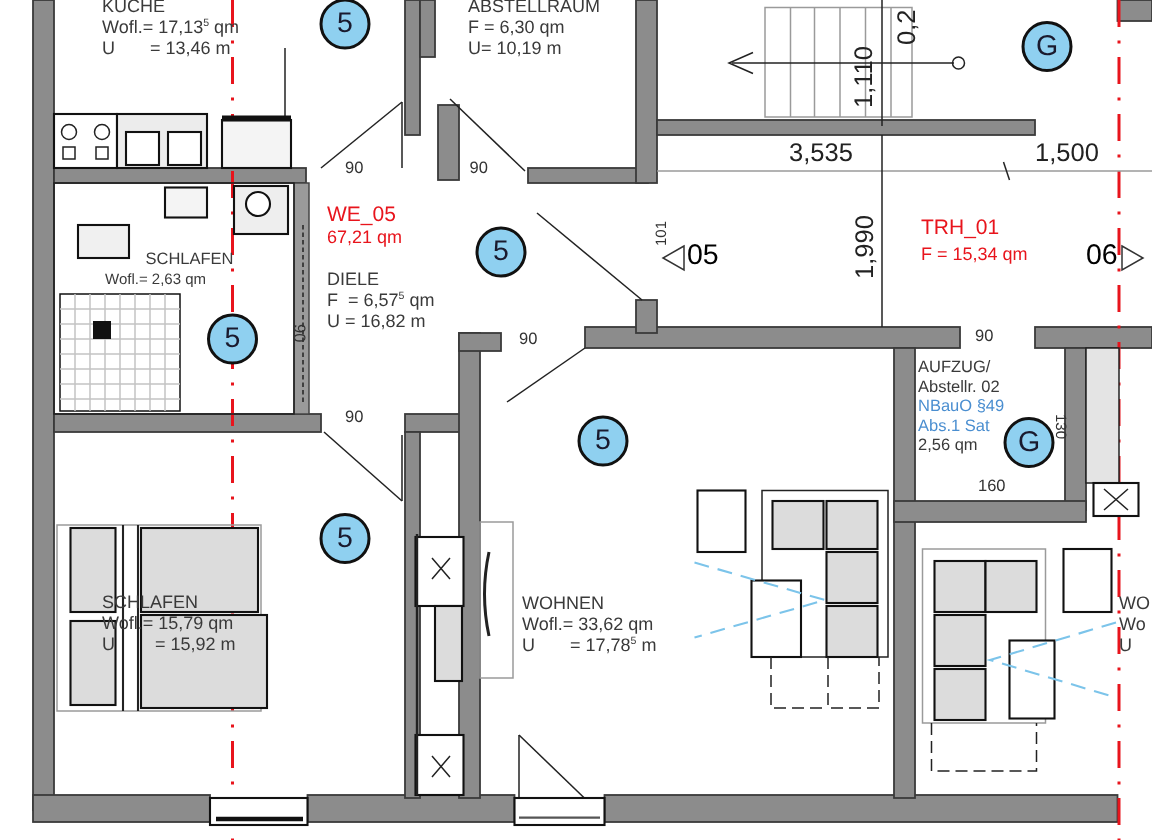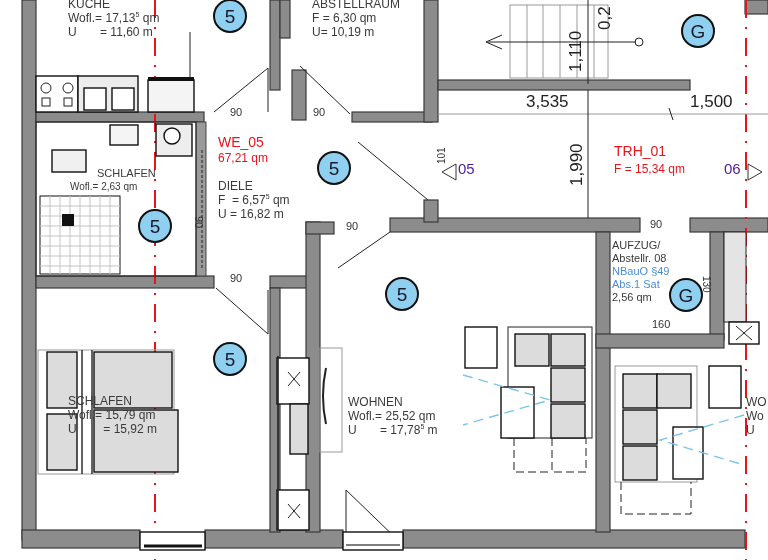--- a/index.html
+++ b/index.html
@@ -15,21 +15,21 @@
   .blue-dash { stroke:#7cc4ea; stroke-width:1.4; stroke-dasharray:10 6; fill:none; }
   .badge circle { fill:#8fd0f0; stroke:#111; stroke-width:2; }
   .badge text { font-size:19px; fill:#1a1a2e; text-anchor:middle; dominant-baseline:central; }
   .lbl { position:absolute; font-size:12px; line-height:14px; color:#3a3a3a; white-space:nowrap; }
   .lbl.red { color:#e8141c; }
   .lbl.big { font-size:14px; line-height:16px; }
   .dim { position:absolute; font-size:17px; color:#222; white-space:nowrap; }
   .dim.v { transform:rotate(-90deg); transform-origin:left top; }
   .door { position:absolute; font-size:11px; color:#333; white-space:nowrap; }
   .door.v { transform:rotate(90deg); transform-origin:left top; }
-  .marker { position:absolute; font-size:15px; color:#4c1d95; white-space:nowrap; }
+  .marker { position:absolute; font-size:19px; color:#000000; white-space:nowrap; }
   sup { font-size:7px; vertical-align:super; line-height:0; }
 </style>
 </head>
 <body>
 
 <svg id="plan" viewBox="0 0 768 560" xmlns="http://www.w3.org/2000/svg">
 
   <g>
 
     <rect class="wall" x="22" y="0" width="14" height="540"></rect>
@@ -213,21 +213,21 @@
       </g>
   </g>
 
   <polygon class="thin" points="456,164 442,172 456,180" style="stroke:#333"></polygon>
   <polygon class="thin" points="748,164 762,172 748,180" style="stroke:#333"></polygon>
 </svg>
 
 <div class="lbl" style="left:68px;top:-3px">
   <div>KUCHE</div>
   <div><span>Wofl.= 17,13</span><sup>5</sup><span> qm</span></div>
-  <div style="white-space:pre">U       = 11,60 m</div>
+  <div style="white-space:pre">U       = 13,46 m</div>
 </div>
 
 <div class="lbl" style="left:312px;top:-3px">
   <div>ABSTELLRAUM</div>
   <div>F = 6,30 qm</div>
   <div>U= 10,19 m</div>
 </div>
 
 <div class="lbl" style="left:97px;top:166px;font-size:11px">
   <div>SCHLAFEN</div>
@@ -249,35 +249,35 @@
 
 <div class="lbl red big" style="left:614px;top:143px">
   <div>TRH_01</div>
 </div>
 <div class="lbl red" style="left:614px;top:162px">
   <div>F = 15,34 qm</div>
 </div>
 
 <div class="lbl" style="left:612px;top:239px;font-size:11px;line-height:13px">
   <div>AUFZUG/</div>
-  <div>Abstellr. 08</div>
+  <div>Abstellr. 02</div>
   <div class="blue" style="color:#4a8ed0">NBauO §49</div>
   <div class="blue" style="color:#4a8ed0">Abs.1 Sat</div>
   <div>2,56 qm</div>
 </div>
 
 <div class="lbl" style="left:68px;top:394px">
   <div>SCHLAFEN</div>
   <div>Wofl.= 15,79 qm</div>
   <div style="white-space:pre">U        = 15,92 m</div>
 </div>
 
 <div class="lbl" style="left:348px;top:395px">
   <div>WOHNEN</div>
-  <div>Wofl.= 25,52 qm</div>
+  <div>Wofl.= 33,62 qm</div>
   <div style="white-space:pre"><span>U       = 17,78</span><sup>5</sup><span> m</span></div>
 </div>
 
 <div class="lbl" style="left:746px;top:395px">
   <div>WO</div>
   <div>Wo</div>
   <div>U</div>
 </div>
 
 <div class="marker" style="left:458px;top:160px">05</div>

